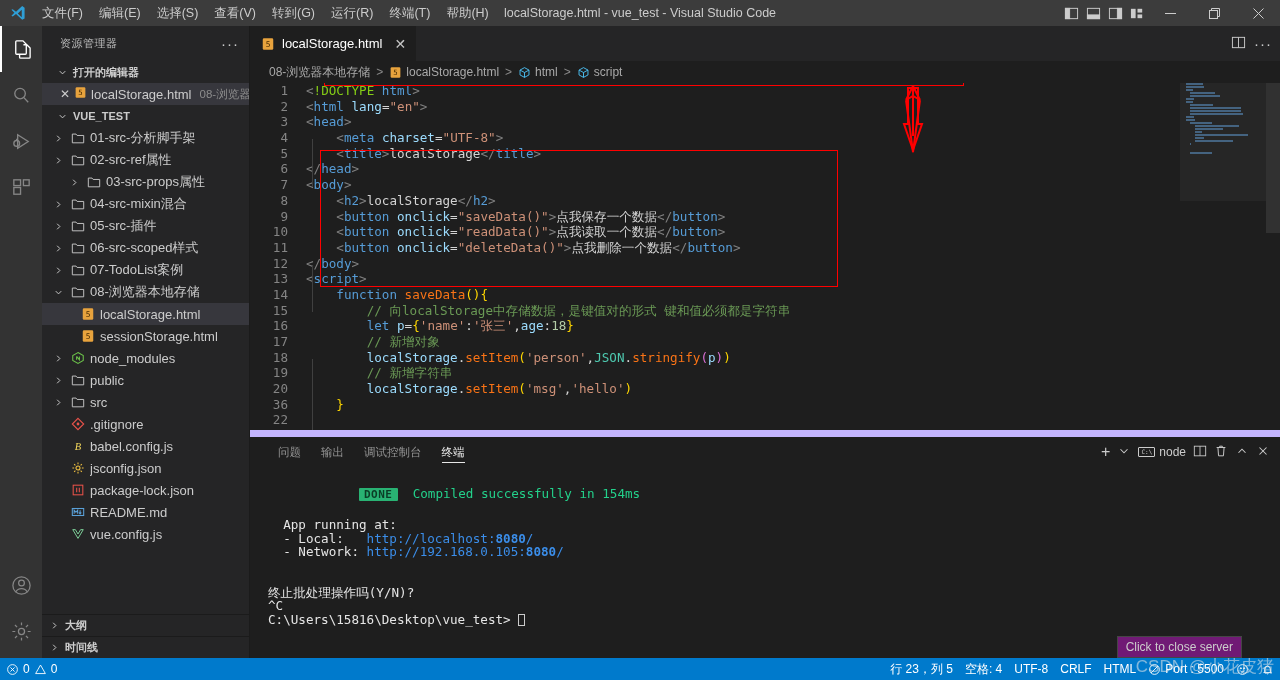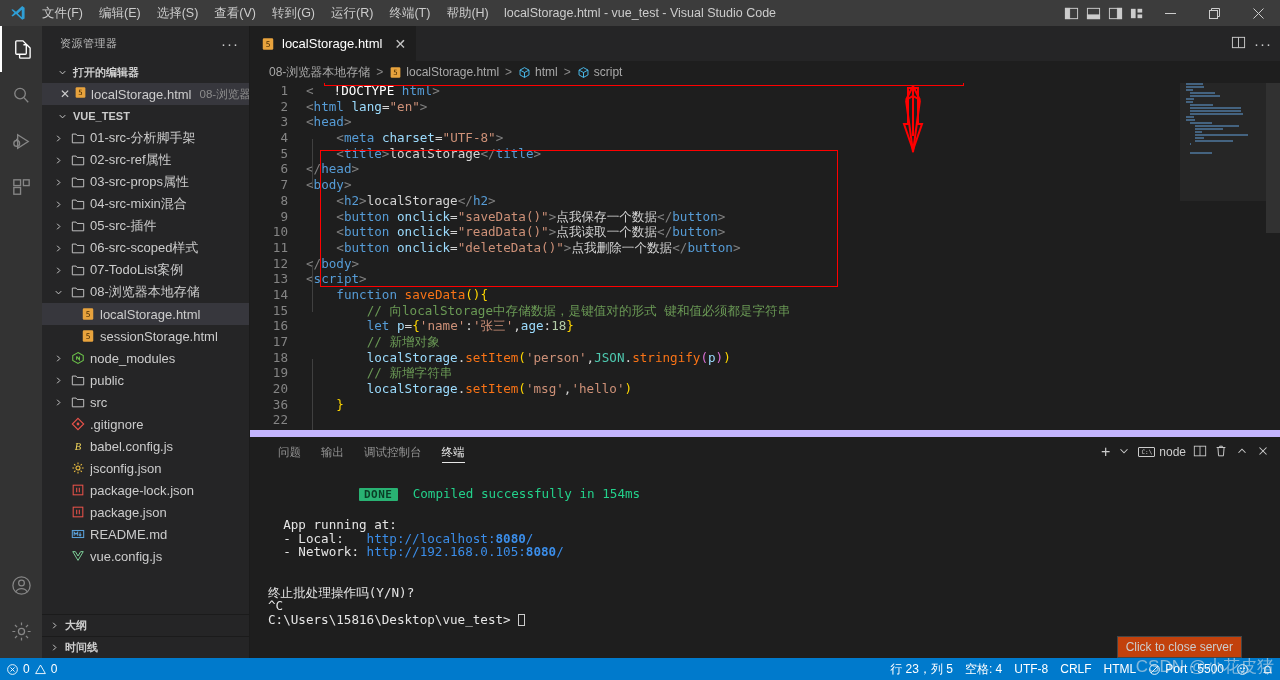--- a/index.html
+++ b/index.html
@@ -151,21 +151,21 @@
   .t-text   { color: #d4d4d4; }
   .t-kw     { color: #569cd6; }
   .t-fn     { color: #f97316; }
   .t-var    { color: #9cdcfe; }
   .t-com    { color: #6a9955; }
   .t-num    { color: #b5cea8; }
   .t-punc   { color: #d4d4d4; }
   .t-paren1 { color: #ffd700; }
   .t-paren2 { color: #da70d6; }
   .t-cls    { color: #4ec9b0; }
-  .t-doctype{ color: #ffffff; margin-left: 20px; }
+  .t-doctype{ color: #84cc16; }
 
   .minimap {
     position: absolute; right: 14px; top: 0; width: 86px; height: 100%;
     background: #1e1e1e; overflow: hidden;
   }
   .mm-line { height: 2px; margin-bottom: 1px; background: #4a6f91; opacity: .85; }
   .mm-slider { position: absolute; left: 0; right: 0; top: 0; height: 118px; background: rgba(121,121,121,0.10); }
   .editor-scrollbar {
     position: absolute; right: 0; top: 0; width: 14px; height: 100%; background: #1e1e1e;
   }
@@ -217,21 +217,21 @@
     display: flex; align-items: center; font-size: 12px;
   }
   .sb-left { display: flex; align-items: center; }
   .sb-right { margin-left: auto; display: flex; align-items: center; }
   .sb-item { padding: 0 6px; height: 22px; display: flex; align-items: center; gap: 4px; white-space: nowrap; }
   .sb-item svg { width: 13px; height: 13px; }
 
   
   .tooltip {
     position: absolute; right: 38px; bottom: 22px;
-    background: #c2410c; border: 1px solid #454545; color: #cccccc;
+    background: #701a75; border: 1px solid #454545; color: #cccccc;
     font-size: 12px; padding: 3px 8px; z-index: 30; white-space: nowrap;
   }
   .watermark {
     position: absolute; right: 6px; bottom: 2px; z-index: 40;
     color: rgba(235,235,235,0.55); font-size: 17px; pointer-events: none; white-space: nowrap;
   }
 </style>
 </head>
 <body>
 
@@ -401,21 +401,21 @@
                 <polyline points="6,4 10,8 6,12"></polyline>
               </svg>
             </span>
             <span class="ico">
               <svg viewBox="0 0 16 16" fill="none" stroke="#c5c5c5" stroke-width="1.1">
                 <path d="M1.5 3.5h4.2l1.3 1.6h7.5v8.4H1.5z"></path>
               </svg>
             </span>
             <span class="label">02-src-ref属性</span>
           </div>
-          <div class="row" style="padding-left: 8px;">
+          <div class="row" style="padding-left: 24px;">
             <span class="twisty">
               <svg viewBox="0 0 16 16" fill="none" stroke="#cccccc" stroke-width="1.4">
                 <polyline points="6,4 10,8 6,12"></polyline>
               </svg>
             </span>
             <span class="ico">
               <svg viewBox="0 0 16 16" fill="none" stroke="#c5c5c5" stroke-width="1.1">
                 <path d="M1.5 3.5h4.2l1.3 1.6h7.5v8.4H1.5z"></path>
               </svg>
             </span>
@@ -577,30 +577,20 @@
           </div>
           <div class="row" style="padding-left: 8px;">
             <span class="twisty"></span>
             <span class="ico">
               <svg viewBox="0 0 16 16" fill="none" stroke="#e8524a" stroke-width="1.2">
                 <rect x="2.5" y="2.5" width="11" height="11"></rect>
                 <path d="M6.5 5.5v5M9.5 5.5v5"></path>
               </svg>
             </span>
             <span class="label">package-lock.json</span>
-          </div>
-          <div class="row" style="padding-left: 8px;">
-            <span class="twisty"></span>
-            <span class="ico">
-              <svg viewBox="0 0 16 16" fill="none" stroke="#e8524a" stroke-width="1.2">
-                <rect x="2.5" y="2.5" width="11" height="11"></rect>
-                <path d="M6.5 5.5v5M9.5 5.5v5"></path>
-              </svg>
-            </span>
-            <span class="label">package.json</span>
           </div>
           <div class="row" style="padding-left: 8px;">
             <span class="twisty"></span>
             <span class="ico">
               <svg viewBox="0 0 16 16" fill="none" stroke="#5aa0d8" stroke-width="1.2">
                 <rect x="1.5" y="4" width="13" height="8"></rect>
                 <path d="M3.6 10V6l2 2.3 2-2.3v4M10.4 6v4M9 8.6l1.4 1.6L11.8 8.6"></path>
               </svg>
             </span>
             <span class="label">README.md</span>

